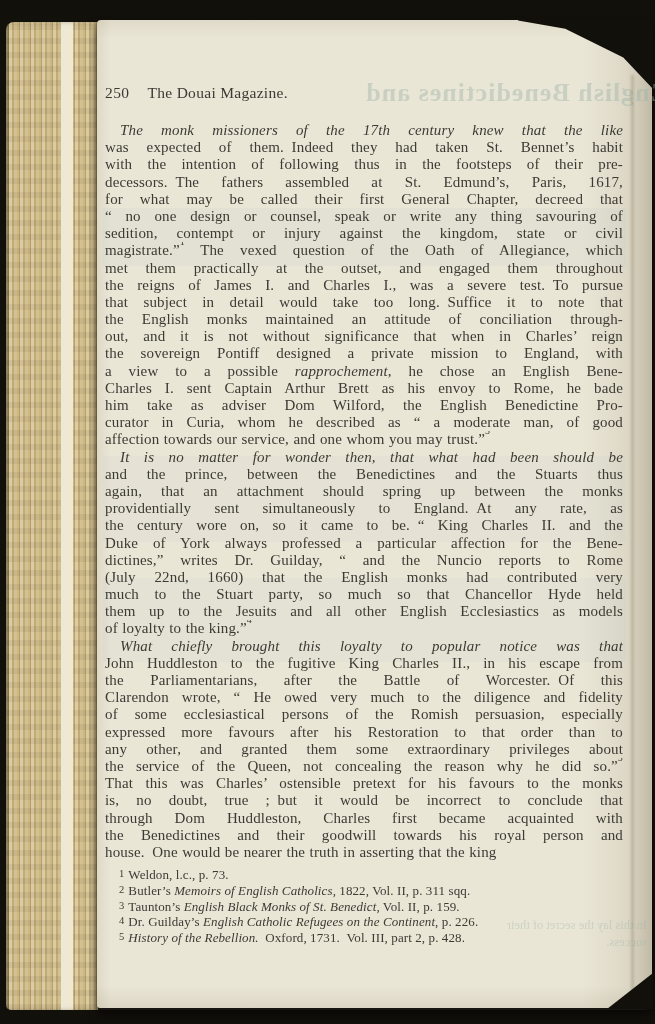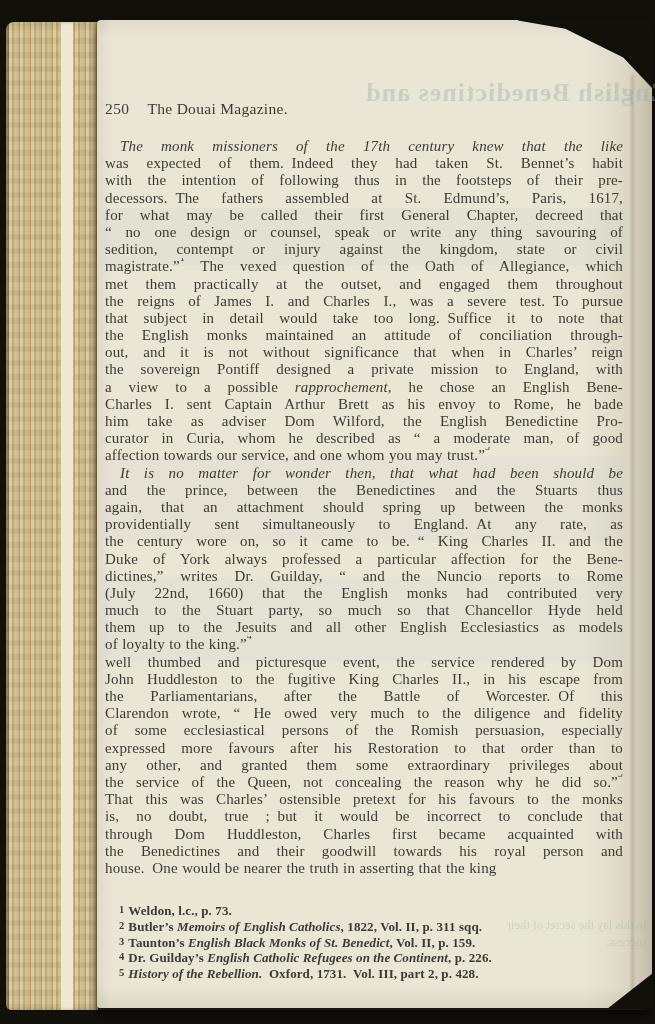--- a/index.html
+++ b/index.html
@@ -68,21 +68,21 @@
     white-space:nowrap;
   }
   .ghost-fn.l1{left:260px;top:898px;width:290px;}
   .ghost-fn.l2{left:455px;top:915px;width:95px;}
   .tint{position:absolute;left:6px;right:26px;pointer-events:none;}
   .tint.t1{top:188px;height:58px;background:rgba(182,198,205,0.14);}
   .tint.t2{top:436px;height:86px;background:rgba(182,198,205,0.10);}
   .tint.t3{top:558px;height:84px;background:rgba(182,198,205,0.12);}
   
   .text-block{
-    position:absolute;left:8px;top:80px;width:518px;
+    position:absolute;left:8px;top:64px;width:518px;
     color:var(--ink);
   }
   .page-header{
     display:flex;align-items:baseline;
     font-size:15.5px;line-height:18px;letter-spacing:0.4px;
     margin-bottom:20px;
   }
   .page-number{font-variant-numeric:oldstyle-nums;}
   .journal-title{margin-left:18px;letter-spacing:0.3px;}
   .body-text{font-size:15px;letter-spacing:0.15px;word-spacing:0.5px;}
@@ -91,22 +91,22 @@
     text-align:justify;text-align-last:justify;
     white-space:normal;overflow:hidden;
   }
   .line.first{text-indent:15px;font-style:italic;}
   .line.last{text-align-last:left;}
   .line sup,.fn-text sup{
     font-size:10px;line-height:0;position:relative;top:-4px;
   }
   em{font-style:italic;}
   .footnotes{
-    margin-top:26px;margin-left:14px;width:498px;
-    font-size:13px;letter-spacing:0.1px;font-weight:bold;
+    margin-top:6px;margin-left:14px;width:498px;
+    font-size:13px;letter-spacing:0.1px;
   }
   .footnote{line-height:15.8px;height:15.8px;white-space:nowrap;overflow:hidden;}
   .fn-marker{
     font-size:10.5px;position:relative;top:-2px;margin-right:4px;
   }
 </style>
 </head>
 <body>
 
 <div class="edges"></div>
@@ -155,21 +155,21 @@
           <div class="line">providentially sent simultaneously to England. At any rate, as</div>
           <div class="line">the century wore on, so it came to be. “ King Charles II. and the</div>
           <div class="line">Duke of York always professed a particular affection for the Bene-</div>
           <div class="line">dictines,” writes Dr. Guilday, “ and the Nuncio reports to Rome</div>
           <div class="line">(July 22nd, 1660) that the English monks had contributed very</div>
           <div class="line">much to the Stuart party, so much so that Chancellor Hyde held</div>
           <div class="line">them up to the Jesuits and all other English Ecclesiastics as models</div>
           <div class="line last">of loyalty to the king.”<sup>4</sup></div>
         </div>
         <div class="paragraph">
-          <div class="line">well thumbed and picturesque event, the service rendered by Dom</div>
+          <div class="line first">What chiefly brought this loyalty to popular notice was that</div>
           <div class="line">John Huddleston to the fugitive King Charles II., in his escape from</div>
           <div class="line">the Parliamentarians, after the Battle of Worcester. Of this</div>
           <div class="line">Clarendon wrote, “ He owed very much to the diligence and fidelity</div>
           <div class="line">of some ecclesiastical persons of the Romish persuasion, especially</div>
           <div class="line">expressed more favours after his Restoration to that order than to</div>
           <div class="line">any other, and granted them some extraordinary privileges about</div>
           <div class="line">the service of the Queen, not concealing the reason why he did so.”<sup>5</sup></div>
           <div class="line">That this was Charles’ ostensible pretext for his favours to the monks</div>
           <div class="line">is, no doubt, true ; but it would be incorrect to conclude that</div>
           <div class="line">through Dom Huddleston, Charles first became acquainted with</div>

